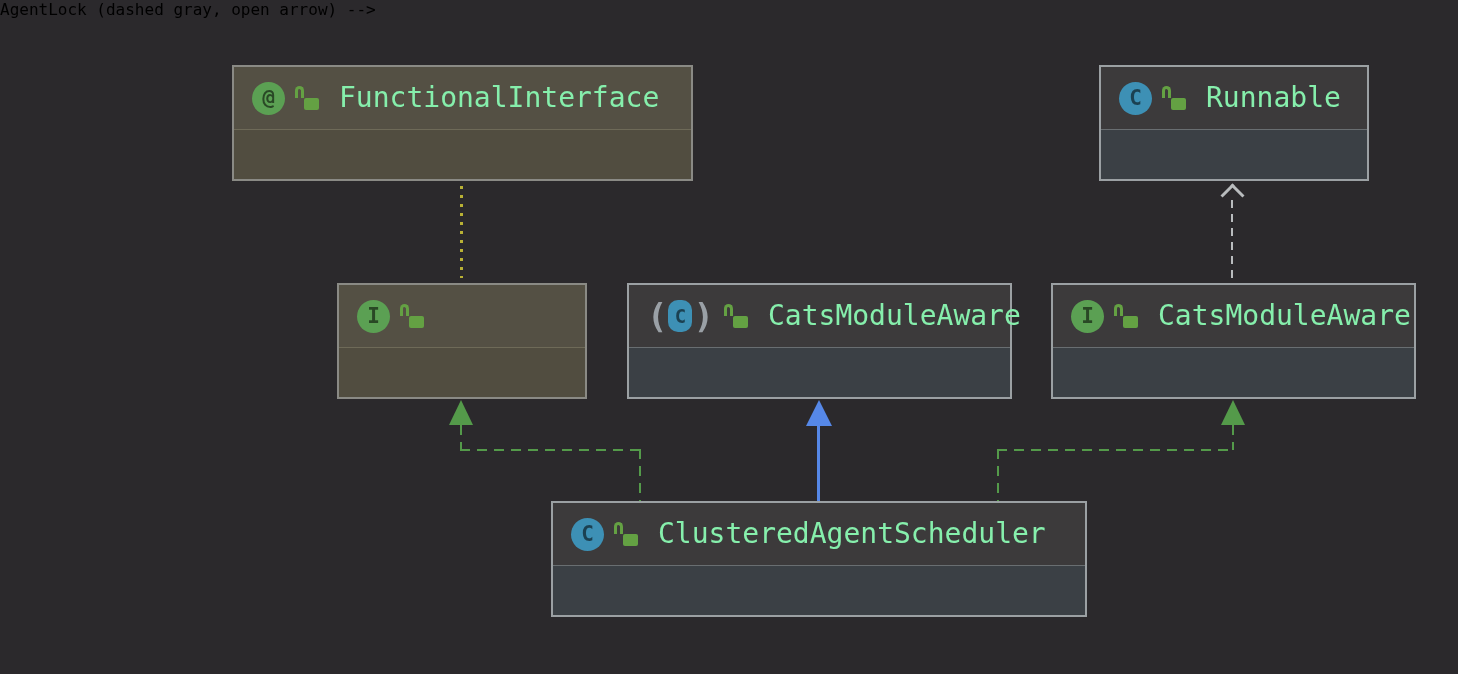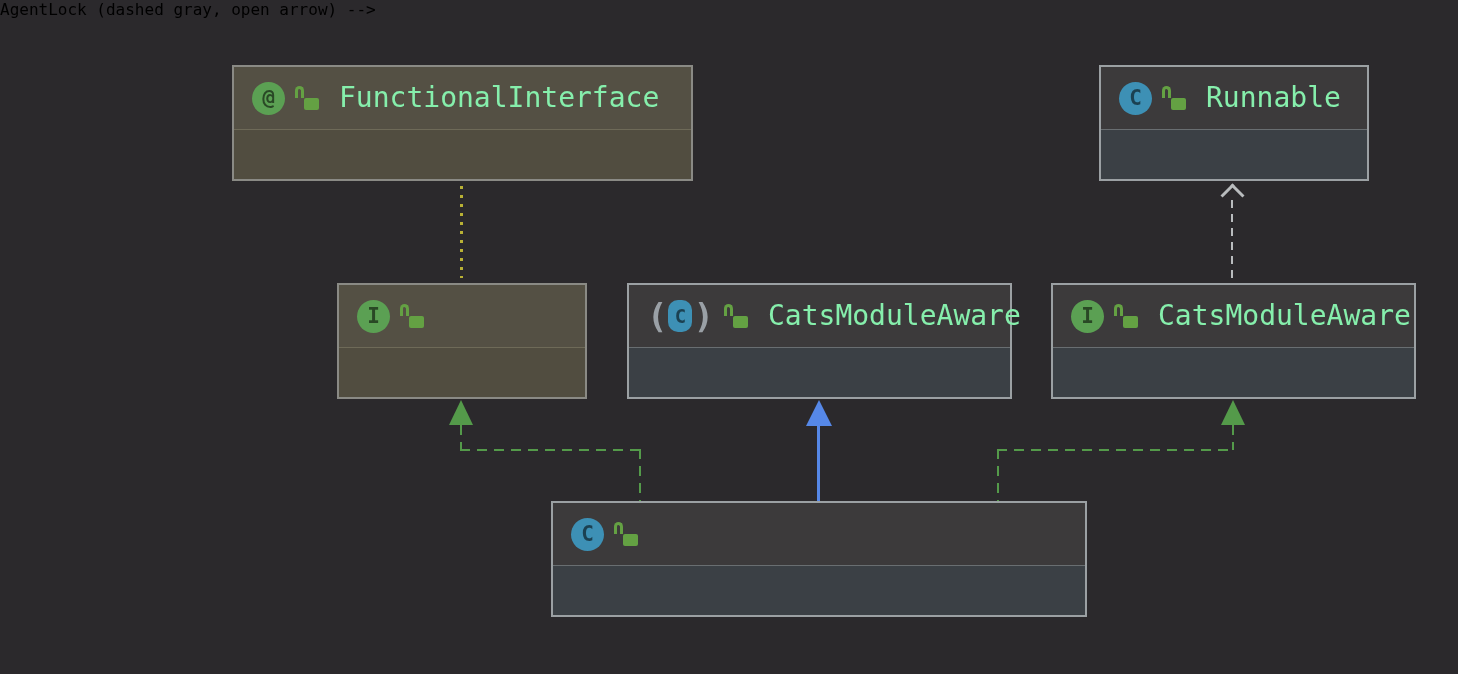--- a/index.html
+++ b/index.html
@@ -169,17 +169,18 @@
     <div class="body"></div>
   </div>
 
   <div class="node" id="node-clustered-agent-scheduler">
     <div class="header">
       <span class="badge blue">C</span>
       <span class="lock">
           <span class="shackle"></span>
           <span class="lockbody"></span>
         </span>
+      <span class="label">ClusteredAgentScheduler</span>
     </div>
     <div class="body"></div>
   </div>
 
 </div>
 
 </body></html>

